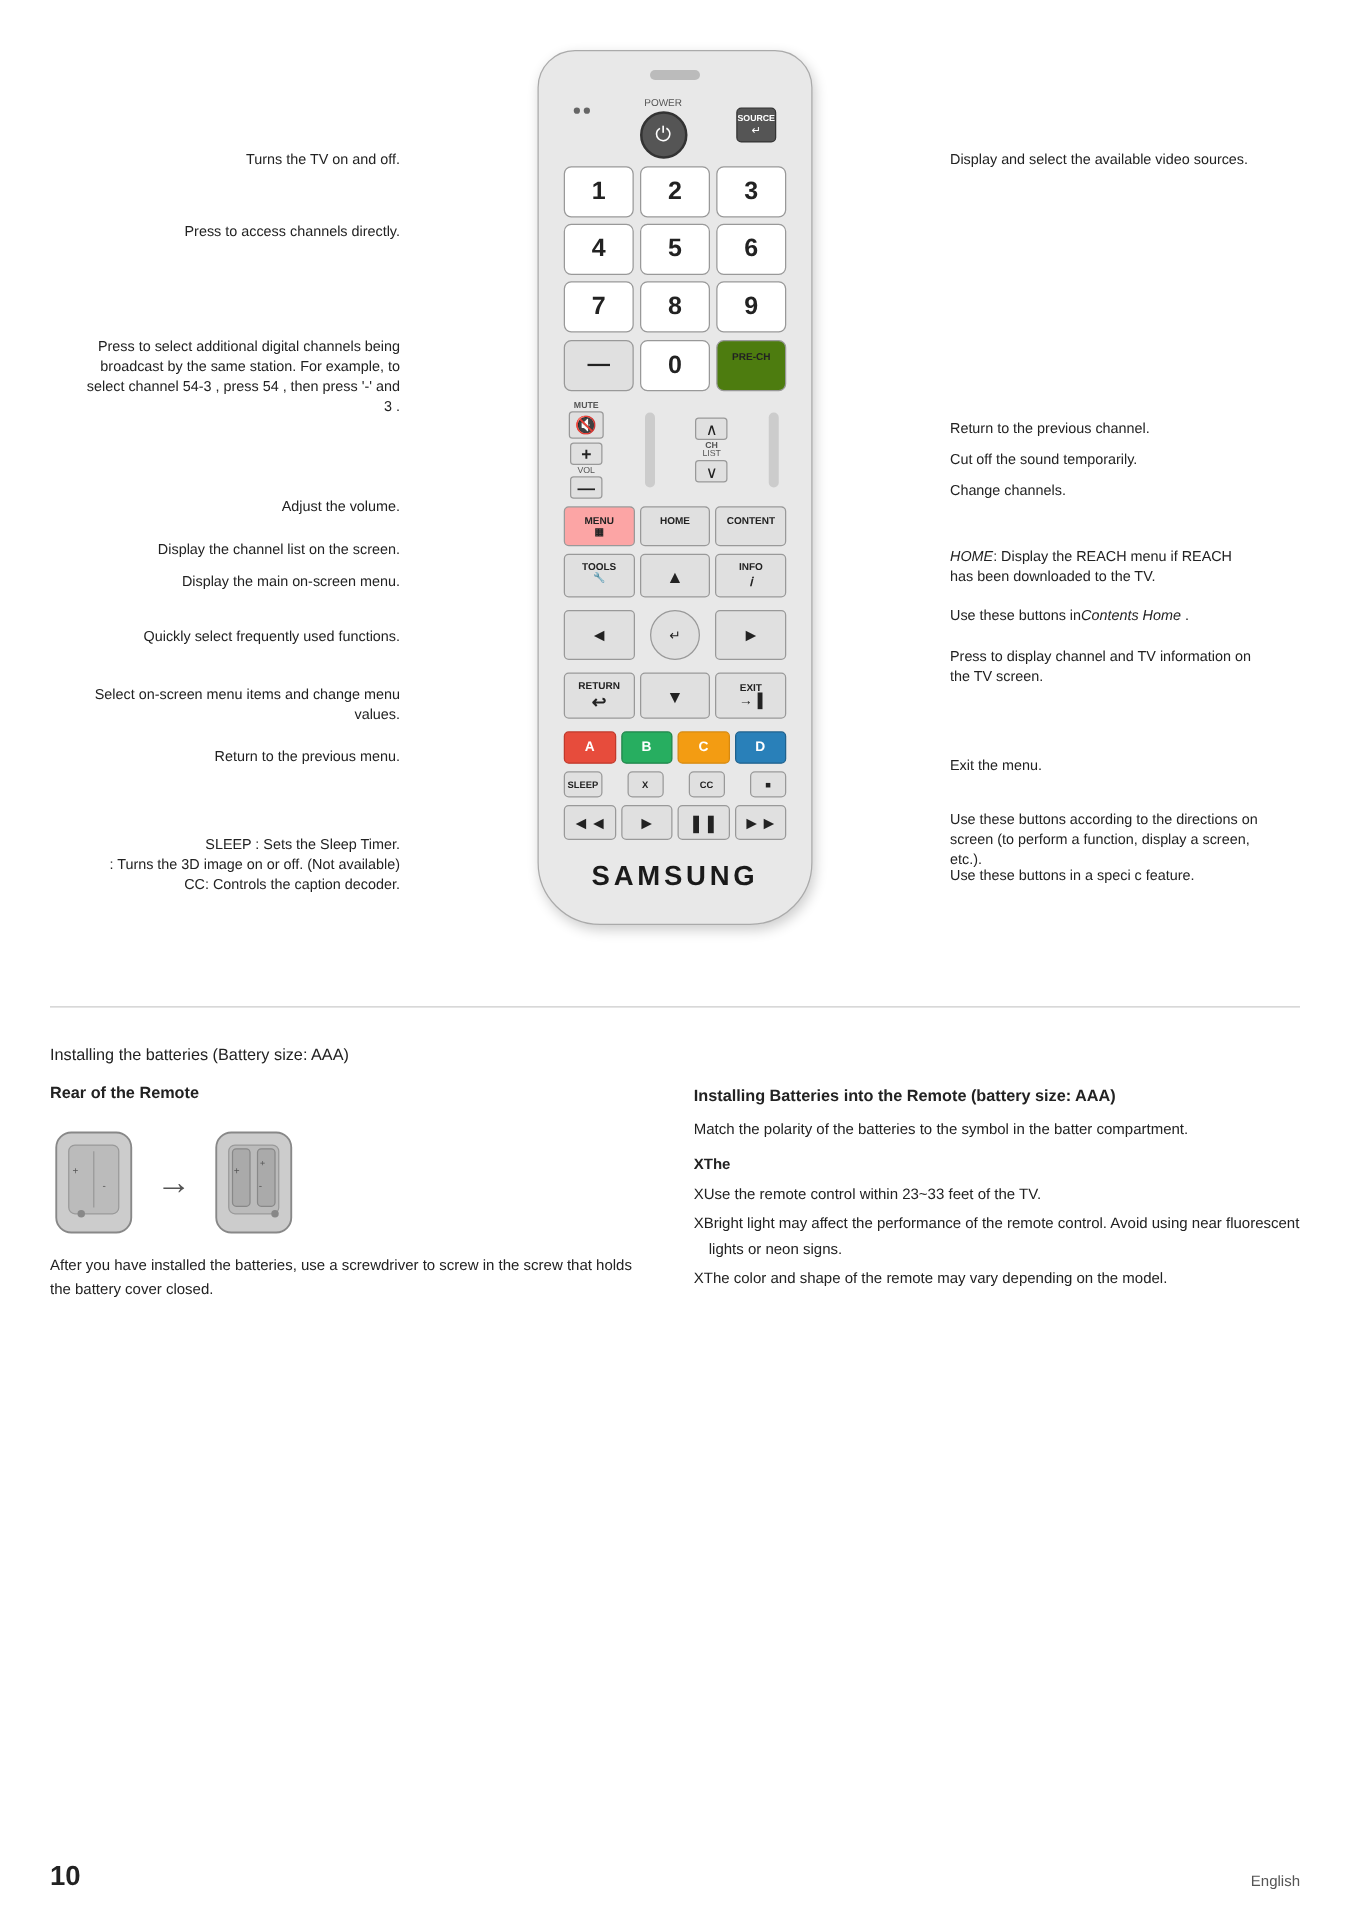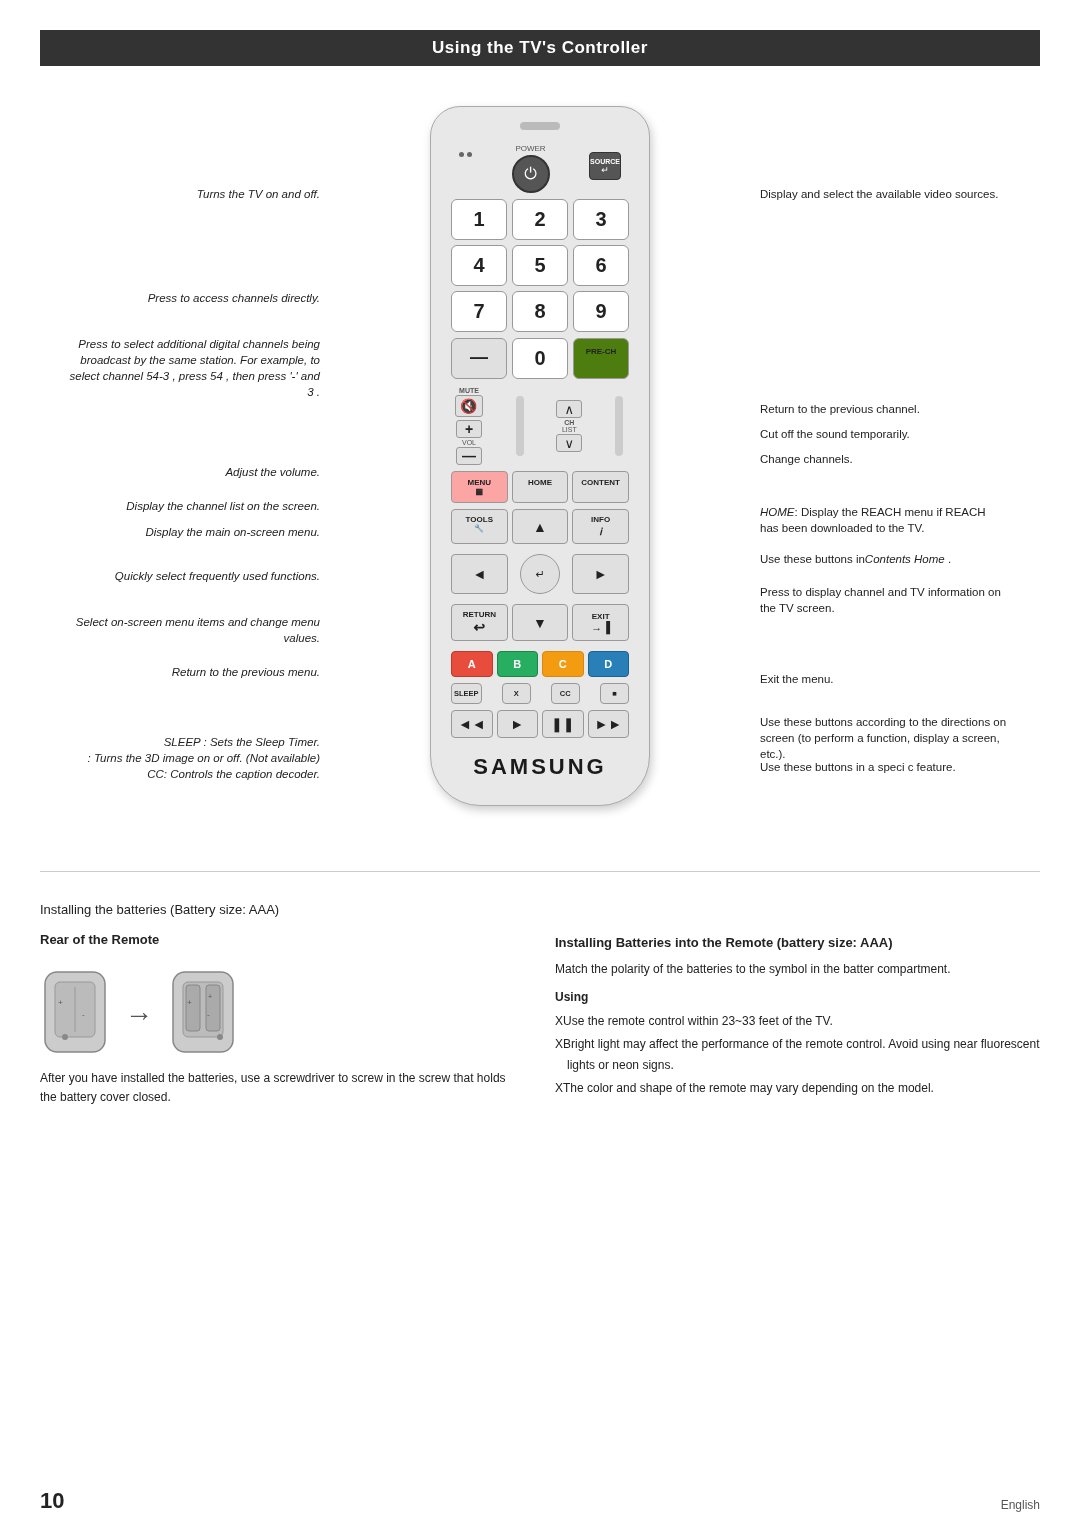--- a/index.html
+++ b/index.html
@@ -69,21 +69,20 @@
       position: absolute;
       font-size: 11.5px;
       line-height: 1.4;
       color: #222;
     }
     .annotation-right {
       text-align: left;
     }
     .annotation-left {
       text-align: right;
-      font-style: italic;
     }
 
     
     .remote-container {
       position: relative;
       width: 220px;
       margin-top: 10px;
     }
 
     .remote-body {
@@ -523,30 +522,27 @@
       height: 1px;
       background: #ccc;
       margin: 15px 0;
     }
   </style>
 </head>
 <body>
 
 <div class="page">
 
-  <div class="header-bar">
-    <span>Using the TV's Controller</span>
-  </div>
 
   <div class="main-section">
     <div class="remote-area">
 
       <div class="annotations-left">
         <div class="annotation annotation-left" style="top:90px; right:0; width:250px;">Turns the TV on and off.</div>
-        <div class="annotation annotation-left" style="top:148px; right:0; width:250px;margin-top:46px;">Press to access channels directly.</div>
+        <div class="annotation annotation-left" style="top:148px; right:0; width:250px;">Press to access channels directly.</div>
         <div class="annotation annotation-left" style="top:240px; right:0; width:255px;">Press to select additional digital channels being broadcast by the same station. For example, to select channel  54-3 , press 54 , then press '-' and  3 .</div>
         <div class="annotation annotation-left" style="top:368px; right:0; width:220px;">Adjust the volume.</div>
         <div class="annotation annotation-left" style="top:402px; right:0; width:250px;">Display the channel list on the screen.</div>
         <div class="annotation annotation-left" style="top:428px; right:0; width:250px;">Display the main on-screen menu.</div>
         <div class="annotation annotation-left" style="top:472px; right:0; width:250px;">Quickly select frequently used functions.</div>
         <div class="annotation annotation-left" style="top:518px; right:0; width:250px;">Select on-screen menu items and change menu values.</div>
         <div class="annotation annotation-left" style="top:568px; right:0; width:250px;">Return to the previous menu.</div>
         <div class="annotation annotation-left" style="top:638px; right:0; width:260px;">SLEEP : Sets the Sleep Timer.<br>: Turns the 3D image on or off. (Not available)<br>CC: Controls the caption decoder.</div>
       </div>
 
@@ -733,21 +729,21 @@
             <circle cx="52" cy="70" r="3" fill="#888"></circle>
           </svg>
         </div>
 
         <div class="left-col-text">After you have installed the batteries, use a screwdriver to screw in the screw that holds the battery cover closed.</div>
       </div>
 
       <div class="right-col">
         <div class="right-col-title">Installing Batteries into the Remote (battery size: AAA)</div>
         <div style="margin-bottom:8px;">Match the polarity of the batteries to the symbol in the batter compartment.</div>
-        <div class="note-label">Using</div>
+        <div class="note-label">XThe</div>
         <div class="note-item">XUse the remote control within 23~33 feet of the TV.</div>
         <div class="note-item">XBright light may affect the performance of the remote control. Avoid using near fluorescent lights or neon signs.</div>
         <div class="note-item">XThe color and shape of the remote may vary depending on the model.</div>
       </div>
     </div>
   </div>
 
   <div class="page-number">10</div>
   <div class="lang-label">English</div>
 

